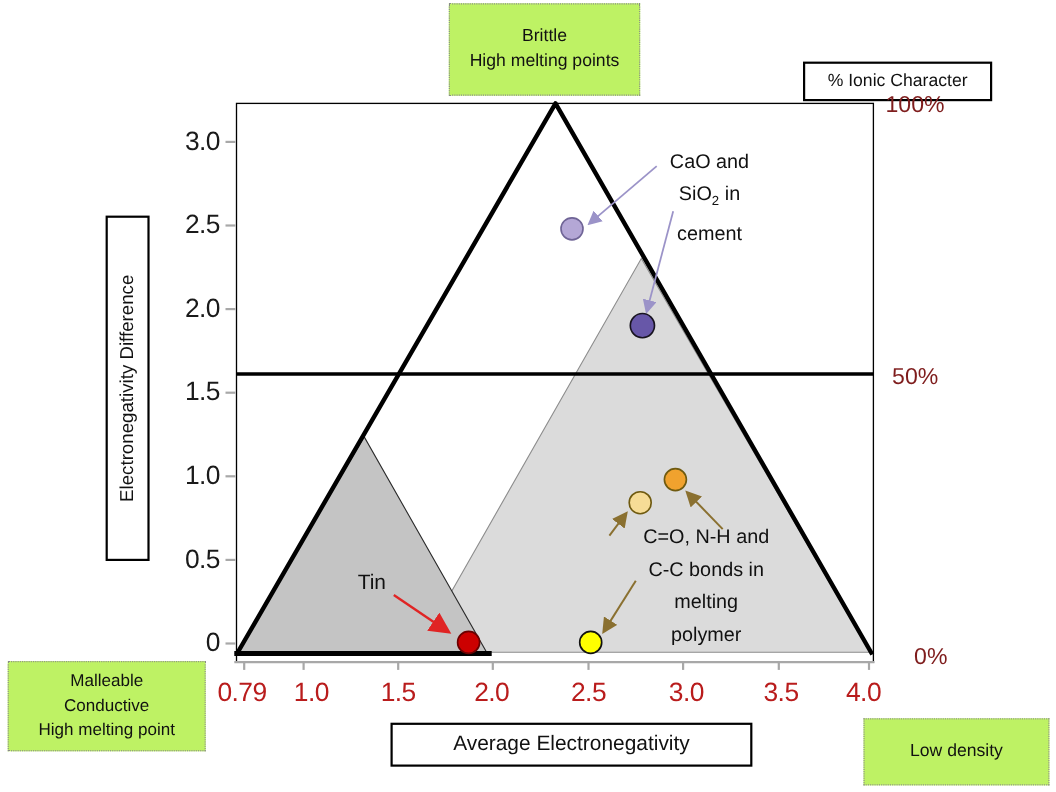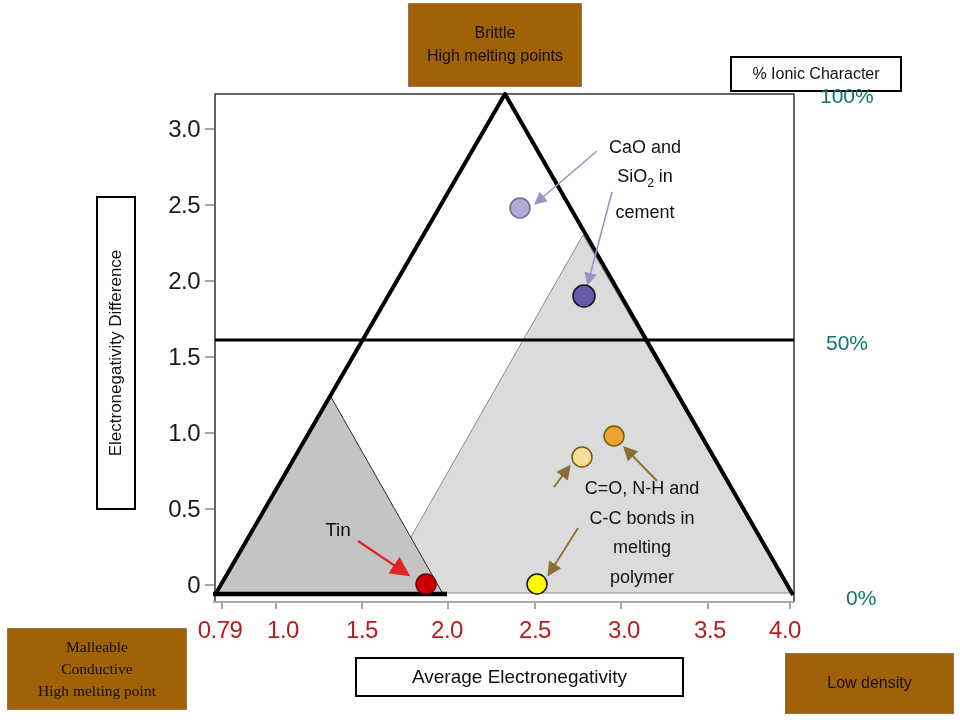--- a/index.html
+++ b/index.html
@@ -9,24 +9,24 @@
   }
   #plot-svg{position:absolute;left:0;top:0;width:960px;height:720px;}
   .abs{position:absolute;}
   .tick-x{
     width:64px;text-align:center;font-size:24px;color:#b91c1c;letter-spacing:-0.5px;
   }
   .tick-y{
     width:60px;text-align:right;font-size:24px;color:#1a1a1a;line-height:30px;letter-spacing:-0.5px;
   }
   .pct{
-    width:80px;font-size:21px;color:#0f766e;margin-left:15px;
+    width:80px;font-size:21px;color:#7f1d1d;
   }
   .dotted-box{
-    background:#a16207;border:1px dotted #8a8a8a;text-align:center;
+    background:#bef264;border:1px dotted #8a8a8a;text-align:center;
     display:flex;flex-direction:column;justify-content:center;
     font-size:15.5px;line-height:1.42;color:#111;
   }
   .solid-box{
     background:#fff;border:2px solid #000;text-align:center;
     display:flex;flex-direction:column;justify-content:center;color:#111;
   }
   .annot{
     text-align:center;font-size:18px;line-height:29px;color:#111;
   }
@@ -100,21 +100,21 @@
 
   <div class="abs dotted-box" style="left:408px;top:3px;width:172px;height:82px;font-size:16px;">
     <div>Brittle</div>
     <div>High melting points</div>
   </div>
 
   <div class="abs solid-box" style="left:730px;top:28px;width:168px;height:32px;font-size:16px;margin-top:28px;">
     <div>% Ionic Character</div>
   </div>
 
-  <div class="abs dotted-box" style="left:7px;top:628px;width:178px;height:80px;font-family:Liberation Serif, serif;">
+  <div class="abs dotted-box" style="left:7px;top:601px;width:178px;height:80px;">
     <div>Malleable</div>
     <div>Conductive</div>
     <div>High melting point</div>
   </div>
 
   <div class="abs dotted-box" style="left:785px;top:653px;width:167px;height:59px;font-size:16px;">
     <div>Low density</div>
   </div>
 
   <div class="abs solid-box" style="left:-41px;top:333px;width:310px;height:36px;font-size:17px;transform:rotate(-90deg);">

